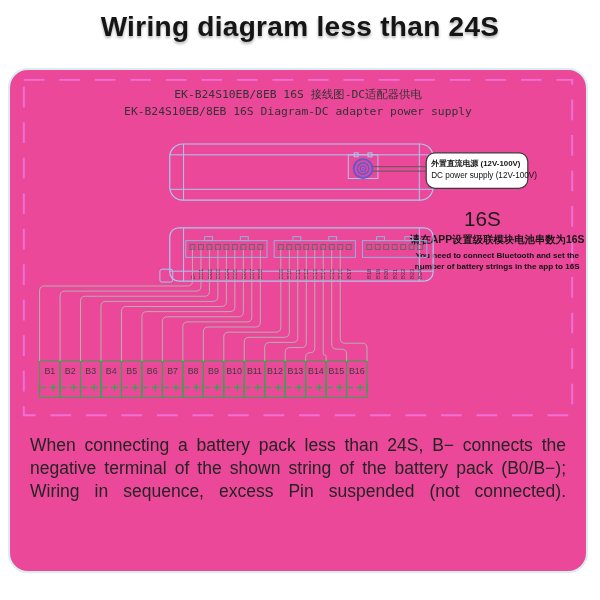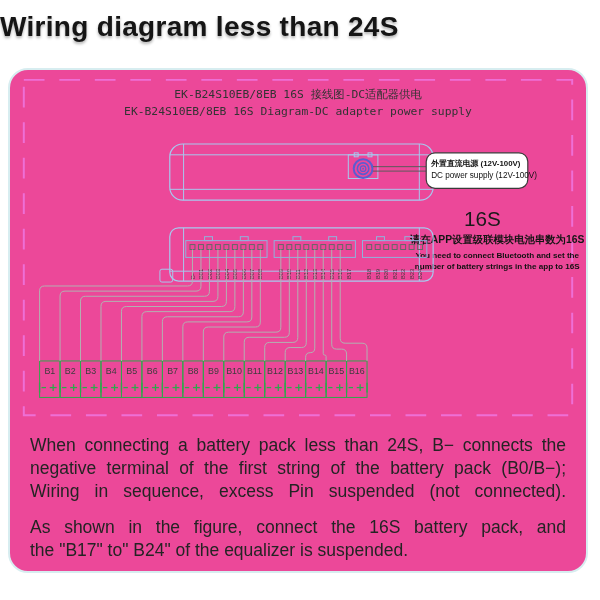--- a/index.html
+++ b/index.html
@@ -1,17 +1,17 @@
 <!DOCTYPE html>
 <html><head>
 <meta charset="utf-8">
 <style>
   html,body{margin:0;padding:0;}
   body{width:600px;height:600px;background:#ffffff;font-family:"Liberation Sans",sans-serif;position:relative;overflow:hidden;}
-  h1{text-align:left;font-size:28px;font-weight:700;margin:11px 0 0;color:#151515;text-shadow:0 2px 3px rgba(0,0,0,.32);letter-spacing:.3px;}
+  h1{text-align:center;font-size:28px;font-weight:700;margin:11px 0 0;color:#151515;text-shadow:0 2px 3px rgba(0,0,0,.32);letter-spacing:.3px;}
   .card{position:absolute;left:8px;top:68px;width:580px;height:505px;border:2px solid #d7edf0;border-radius:20px;box-sizing:border-box;background:#ec4899;}
   svg{display:block;width:100%;height:auto;}
   .notes{padding:13px 20px 0;font-size:17.5px;color:#242424;}
   .para{margin:4px 0 13px;}
   .jline{display:block;text-align:justify;text-align-last:justify;line-height:23px;white-space:normal;}
   .nline{display:block;line-height:23px;}
 </style>
 </head>
 <body>
 
@@ -218,21 +218,17 @@
       <path d="M291.8,182 V271.2 Q291.8,276.2 286.8,276.2 H263.25 Q258.25,276.2 258.25,281.2 V295" fill="none" stroke="#b2b2b2" stroke-width="1"></path>
       <path d="M300.40000000000003,182 V276.4 Q300.40000000000003,281.4 295.40000000000003,281.4 H284 Q279,281.4 279,286.4 V295" fill="none" stroke="#b2b2b2" stroke-width="1"></path>
       <path d="M309,182 V281.975 Q309,286.6 304.375,286.6 H304.375 Q299.75,286.6 299.75,291.225 V295" fill="none" stroke="#b2b2b2" stroke-width="1"></path>
       <path d="M317.6,182 V287.55 Q317.6,289 319.05,289 H319.05 Q320.5,289 320.5,290.45 V295" fill="none" stroke="#b2b2b2" stroke-width="1"></path>
       <path d="M326.20000000000005,182 V278 Q326.20000000000005,283 331.20000000000005,283 H336.25 Q341.25,283 341.25,288 V295" fill="none" stroke="#b2b2b2" stroke-width="1"></path>
       <path d="M334.8,182 V272 Q334.8,277 339.8,277 H357 Q362,277 362,282 V295" fill="none" stroke="#b2b2b2" stroke-width="1"></path>
     </svg>
   <div class="notes">
     <p class="para">
       <span class="jline">When connecting a battery pack less than 24S, B− connects the</span>
-      <span class="jline">negative terminal of the first string of the battery pack (B0/B−);</span>
+      <span class="jline">negative terminal of the shown string of the battery pack (B0/B−);</span>
       <span class="jline">Wiring in sequence, excess Pin suspended (not connected).</span>
-    </p>
-    <p class="para">
-      <span class="jline">As shown in the figure, connect the 16S battery pack, and</span>
-      <span class="nline">the "B17" to" B24" of the equalizer is suspended.</span>
     </p>
   </div>
 </div>
 
 </body></html>

